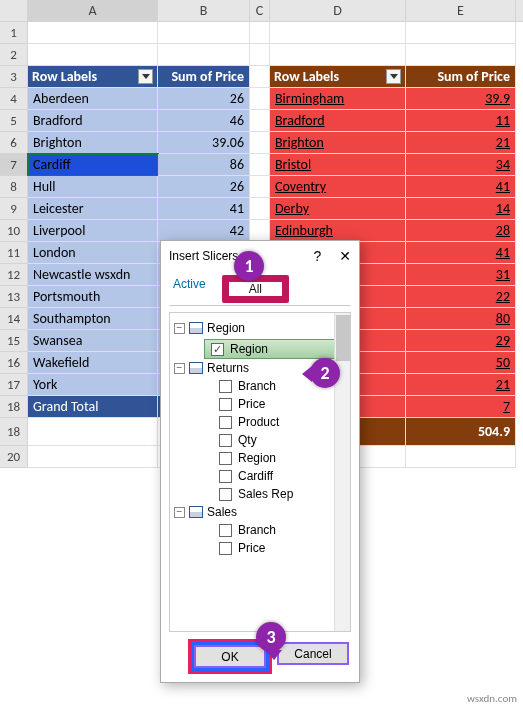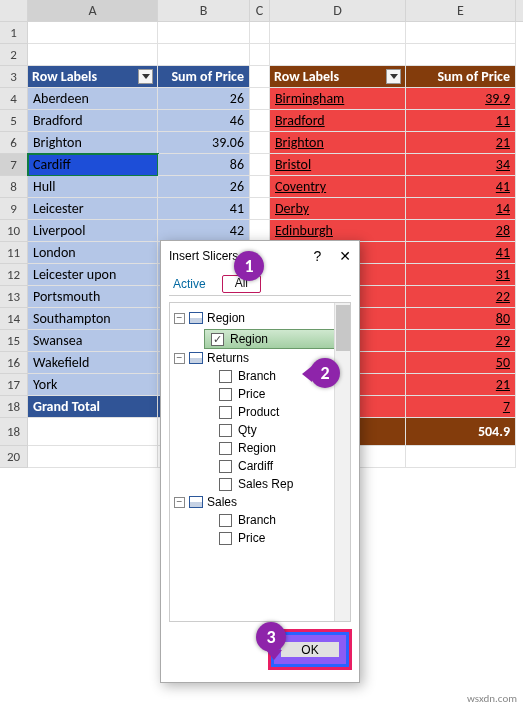--- a/index.html
+++ b/index.html
@@ -23,21 +23,21 @@
 .row .rh { width:28px; min-width:28px; background:#e6e6e6; border-right:1px solid #d4d4d4; border-bottom:1px solid #d4d4d4;display:flex;align-items:center;justify-content:center;color:#444;font-size:13px;}
 .row .rh.sel { background:#d2d2d2; }
 .cell { border-right:1px solid #e0e0e0;border-bottom:1px solid #e0e0e0; display:flex;align-items:center; padding:0 5px;}
 .cA{width:130px;} .cB{width:92px;} .cC{width:20px;} .cD{width:136px;} .cE{width:110px;}
 .num { justify-content:flex-end; }
 
 
 .blue-hdr { background:#305496; color:#fff; font-weight:bold; }
 .blue-hdr.filter { display:flex; justify-content:space-between;align-items:center;padding:0 4px;}
 .blue-row { background:#b4c6e7; }
-.blue-total { background:#305496; color:#fff; font-weight:bold; }
+.blue-total { background:#305496; color:#fff; font-weight:normal; }
 .sel-cell { outline:2px solid #107c41; outline-offset:-1px; background:#1d4ed8;}
 
 
 .or-hdr { background:#833c0c; color:#fff; font-weight:bold; }
 .or-hdr.filter { display:flex;justify-content:space-between;align-items:center;padding:0 4px;}
 .or-row { background:#ef4444;text-decoration:underline; }
 .or-total { background:#833c0c; color:#fff; font-weight:bold; }
 
 .filter-btn { width:15px;height:15px;background:#f5f5f5;border:1px solid #999;display:flex;align-items:center;justify-content:center;font-size:9px;color:#333;}
 .tri-down { width:0;height:0;border-left:4px solid transparent;border-right:4px solid transparent;border-top:5px solid #333;}
@@ -49,37 +49,37 @@
   position:absolute; left:160px; top:240px; width:200px; height:443px;
   background:#fff; border:1px solid #aaa; box-shadow:3px 3px 12px rgba(0,0,0,0.3);
   font-family: "Segoe UI", Tahoma, sans-serif; font-size:12px;
 }
 .dlg-title { height:30px; display:flex;align-items:center; padding:0 8px; justify-content:space-between;}
 .dlg-title .t {}
 .dlg-title .controls { display:flex; gap:18px; font-size:14px;}
 .dlg-tabs { display:flex; padding:4px 8px 0 8px; gap:12px;}
 .dlg-tab { padding:2px 4px; color:#0369a1; }
 .dlg-tab.sel { color:#111; }
-.all-hl { border:1px solid #be185d; border-radius:2px; padding:0 12px;}
+.all-hl { border:7px solid #be185d; border-radius:2px; padding:0 20px;}
 .dlg-tabs-line { border-bottom:1px solid #ccc; margin:2px 8px 0 8px;}
 .tree { position:relative; margin:6px 8px 0 8px; border:1px solid #ccc; height:320px; overflow:hidden; padding:6px 4px;}
 .tree-scroll { position:absolute; right:0; top:0; width:16px; height:100%; background:#f1f1f1; border-left:1px solid #ddd;}
 .tree-scroll .thumb{ position:absolute; left:1px; width:14px; height:46px; top:2px; background:#c7c7c7;}
 .tgrp {}
 .tgrp-h { display:flex; align-items:center; gap:4px; padding:2px 0;}
 .exp { width:11px;height:11px;border:1px solid #888;display:flex;align-items:center;justify-content:center;font-size:10px;line-height:1;color:#555;}
 .tbl-icon { width:14px;height:12px;display:inline-block;position:relative;}
 .tbl-icon::before{content:"";position:absolute;inset:0;border:1px solid #2b579a;background:linear-gradient(#fff 50%, #2b579a44 50%);}
 .tgrp-items { padding-left:34px;}
 .titem { display:flex;align-items:center; gap:6px; padding:2px 11px;}
 .chk { width:13px;height:13px;border:1px solid #666;display:flex;align-items:center;justify-content:center;font-size:11px;color:#444;background:#fff;}
 .region-sel { background:linear-gradient(#cfe8cf,#a4cfa4); border:1px solid #6a9a6a; padding:2px 6px; width:140px; display:flex;align-items:center; gap:6px; margin-left:30px; margin-top:2px;}
 
 .dlg-btns { display:flex; justify-content:flex-end; gap:8px; padding:10px 10px 0 10px;}
-.btn { width:72px;height:29px;border:7px solid #8b5cf6;background:#e1e1e1;display:flex;align-items:center;justify-content:center;}
+.btn { width:72px;height:23px;border:2px solid #8b5cf6;background:#e1e1e1;display:flex;align-items:center;justify-content:center;}
 .btn.ok { background:#e1e1e1; }
 .ok-hl { outline:3px solid #2962ff; }
 .ok-outer { outline:3px solid #e91e63; padding:3px; display:inline-block;}
 
 .callout { position:absolute; width:30px;height:30px;border-radius:50%;background:#8e24aa;color:#fff;font-weight:bold;font-size:18px;display:flex;align-items:center;justify-content:center;box-shadow:0 0 4px rgba(0,0,0,0.4);}
 .callout::before { content:""; position:absolute; width:0;height:0;}
 .callout.c1 { left:234px; top:251px;}
 .callout.c2 { left:310px; top:358px;}
 .callout.c2::before { border-right:10px solid #8e24aa;border-top:8px solid transparent;border-bottom:8px solid transparent;left:-8px;top:8px;}
 .callout.c3 { left:256px; top:622px;}
@@ -193,21 +193,21 @@
       <div class="row">
         <div class="rh">11</div>
         <div class="cell cA blue-row">London</div>
         <div class="cell cB num blue-row">42</div>
         <div class="cell cC"></div>
         <div class="cell cD or-row">Glasgow</div>
         <div class="cell cE num or-row">41</div>
       </div>
       <div class="row">
         <div class="rh">12</div>
-        <div class="cell cA blue-row">Leicester upon</div>
+        <div class="cell cA blue-row">Newcastle wsxdn</div>
         <div class="cell cB num blue-row"></div>
         <div class="cell cC"></div>
         <div class="cell cD or-row"></div>
         <div class="cell cE num or-row">31</div>
       </div>
       <div class="row">
         <div class="rh">13</div>
         <div class="cell cA blue-row">Portsmouth</div>
         <div class="cell cB num blue-row"></div>
         <div class="cell cC"></div>
@@ -357,20 +357,21 @@
       </div>
     <div class="tree-scroll">
         <div class="thumb"></div>
       </div>
 
   </div>
   <div class="dlg-btns">
     <span class="ok-outer">
       <span class="btn ok ok-hl">OK</span>
     </span>
+    <span class="btn">Cancel</span>
   </div>
 </div>
 
 <div class="callout c1">1</div>
 <div class="callout c2">2</div>
 <div class="callout c3">3</div>
 
 <div class="wm">wsxdn.com</div>
 
 </body></html>

